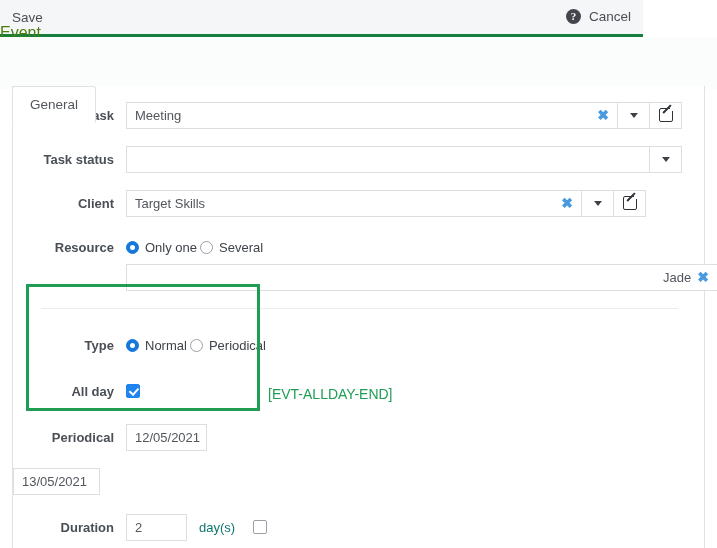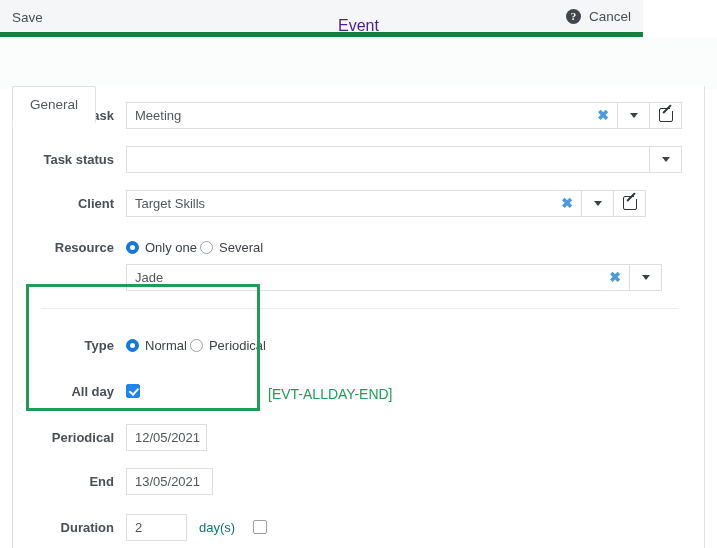--- a/index.html
+++ b/index.html
@@ -17,37 +17,37 @@
     position: relative;
   }
 
   
   .topbar {
     position: absolute;
     left: 0; top: 0;
     width: 643px;
     height: 37px;
     background: #f5f6f7;
-    border-bottom: 5px solid #15803d;
+    border-bottom: 3px solid #15803d;
     box-sizing: border-box;
   }
   .topbar-save {
     position: absolute;
     left: 12px; top: 10px;
     font-size: 13.5px;
     color: #4a4f55;
     cursor: pointer;
   }
   .topbar-title {
     position: absolute;
-    left: 0; top: 17px;
+    left: 0; top: 24px;
     width: 717px;
-    text-align: center;
+    text-align: left;
     font-size: 16px;
-    color: #4c1d95;
+    color: #4d7c0f;
   }
   .topbar-right {
     position: absolute;
     right: 12px; top: 9px;
     display: flex;
     align-items: center;
     gap: 8px;
   }
   .help-icon {
     width: 15px; height: 15px;
@@ -356,21 +356,21 @@
       <div class="radio-item">
         <span class="radio"></span>
         <span>Several</span>
       </div>
     </div>
   </div>
 
   <div class="row" style="top:174px;">
     <div class="lbl"></div>
     <div class="ctrl-group">
-      <div class="txtinput" style="width:504px;">
+      <div class="txtinput" style="width:592px;text-align:right;">
         <span class="val">Jade</span>
         <span class="clear-x">✖</span>
       </div>
       <div class="addon">
         <span class="caret"></span>
       </div>
     </div>
   </div>
 
   <div class="divider" style="top:222px;"></div>
@@ -395,21 +395,20 @@
   </div>
 
   <div class="row" style="top:334px;">
     <div class="lbl">Periodical</div>
     <div class="txtinput" style="width:81px;">
       <span class="val">12/05/2021</span>
     </div>
   </div>
 
   <div class="row" style="top:378px;">
-    <div class="lbl">End</div>
     <div class="txtinput" style="width:87px;">
       <span class="val">13/05/2021</span>
     </div>
   </div>
 
   <div class="row" style="top:424px;">
     <div class="lbl">Duration</div>
     <div class="txtinput" style="width:61px;">
       <span class="val">2</span>
     </div>

